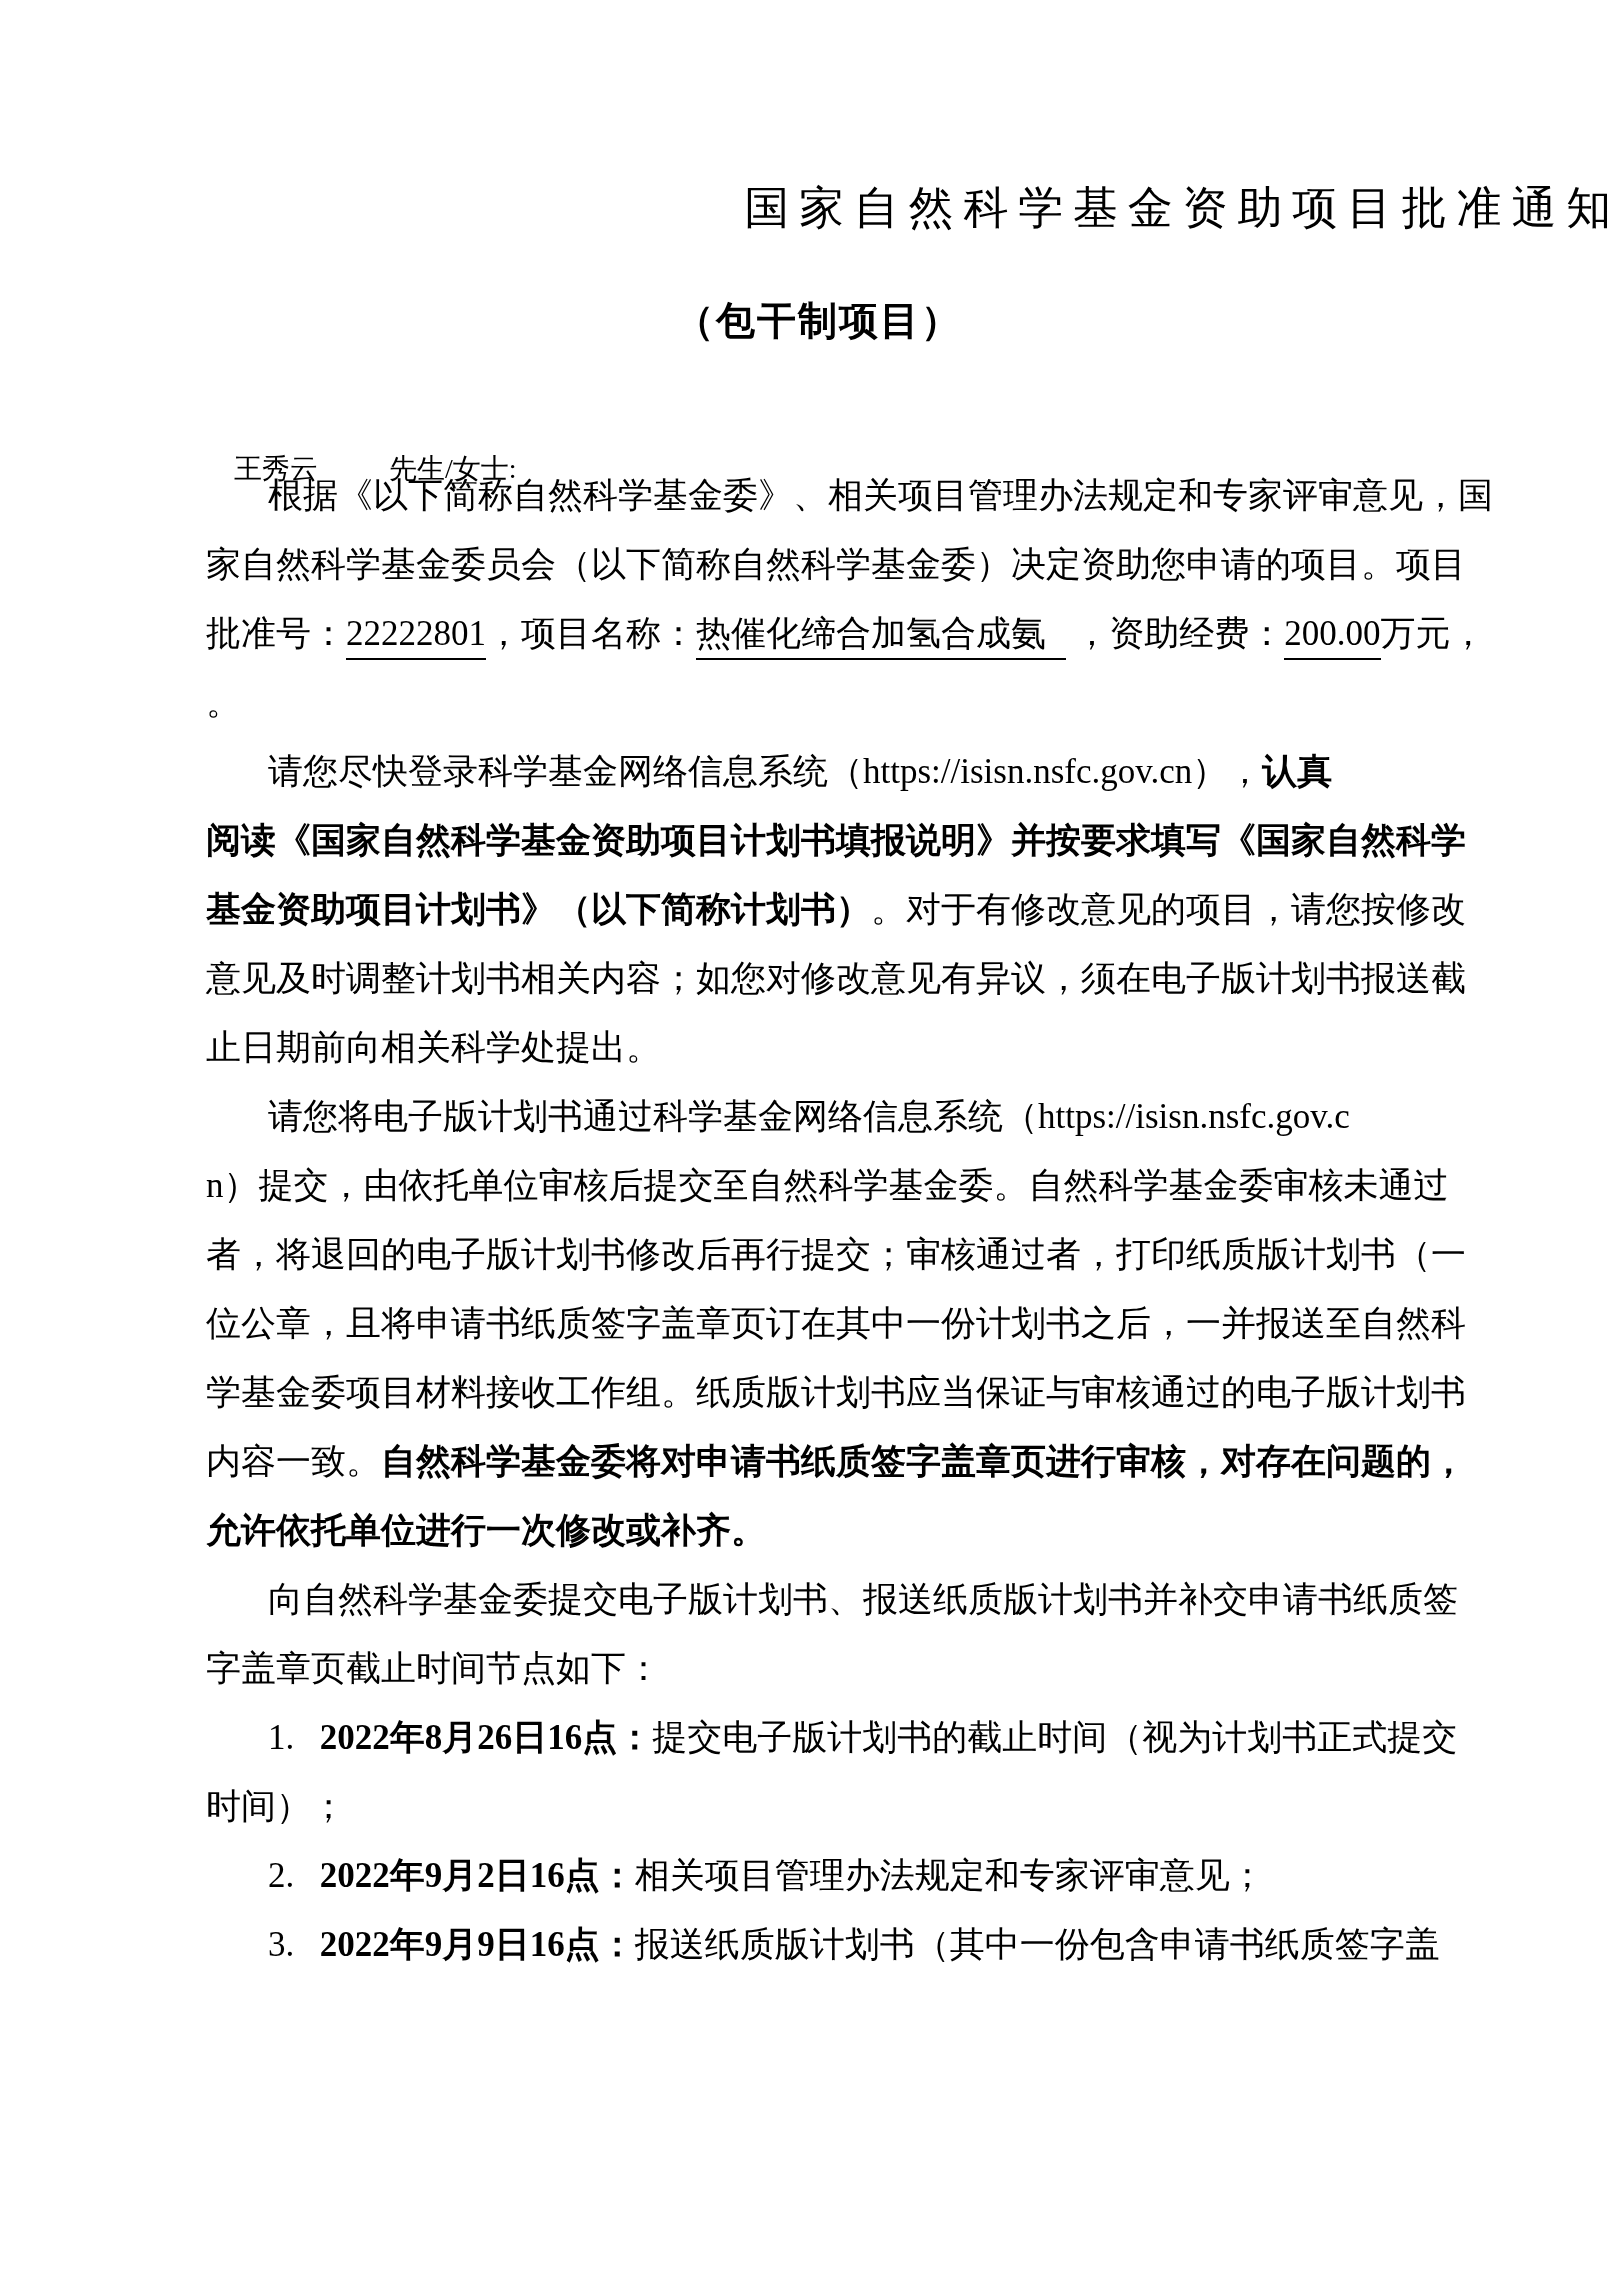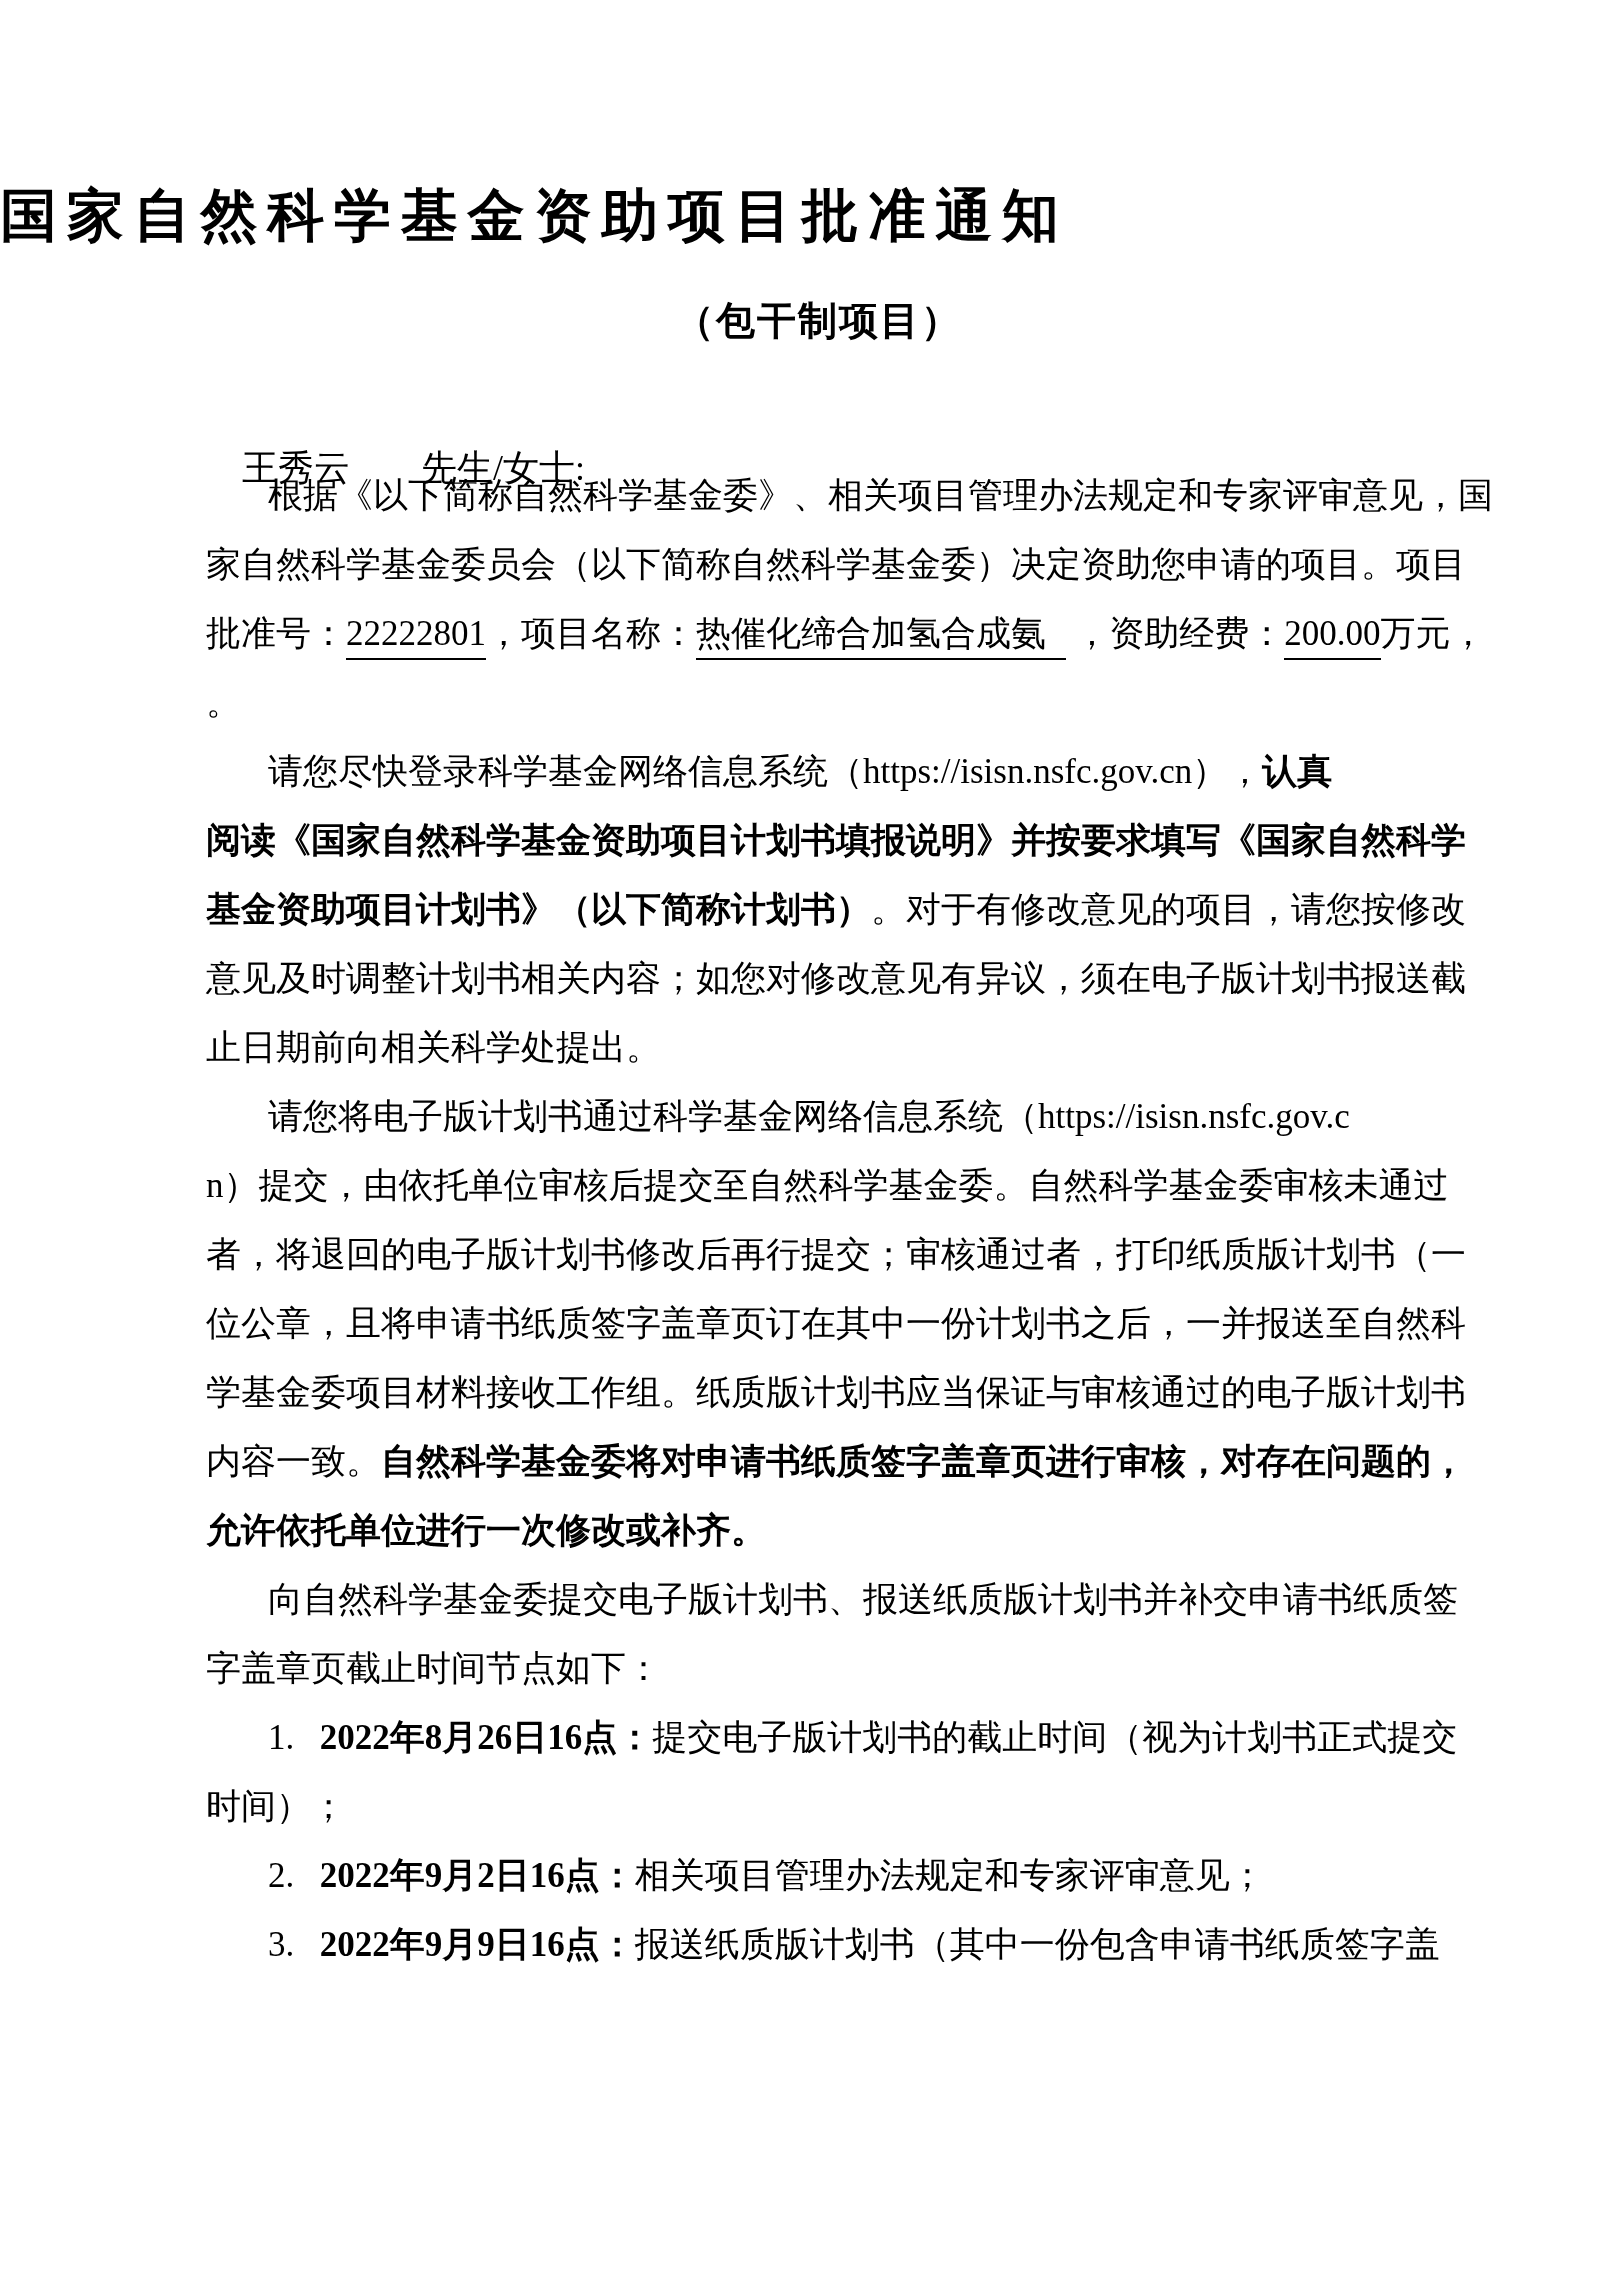--- a/index.html
+++ b/index.html
@@ -8,31 +8,31 @@
     position:relative;
     width:1621px; height:2293px;
     background:#ffffff;
     color:#000000;
     font-family:"Liberation Serif","DejaVu Serif",serif;
     margin:0 auto;
     overflow:hidden;
   }
   .title {
     position:absolute; top:178px; left:0; width:100%;
-    text-align:left; font-size:57px; font-weight:bold;
+    text-align:right; font-size:45px; font-weight:normal;
     letter-spacing:9.8px; white-space:pre;
   }
   .subtitle {
     position:absolute; top:294px; left:0; width:100%;
     text-align:center; font-size:39px; font-weight:bold;
     letter-spacing:2px; white-space:pre;margin-left:8px;
   }
   .salutation {
     position:absolute; top:404px; left:206px;
-    font-size:36px; line-height:43px; white-space:pre;
+    font-size:28px; line-height:43px; white-space:pre;
   }
   .sal-suffix { margin-left:71px; }
   .body {
     position:absolute; top:461px; left:206px; width:1294px;
     font-size:35px; line-height:69px;
   }
   .line { white-space:pre; height:69px; }
   .indent { padding-left:62px; }
   .b { font-weight:bold; }
   .u { border-bottom:2.9px solid #000; padding-bottom:4.9px;text-align:right; }

